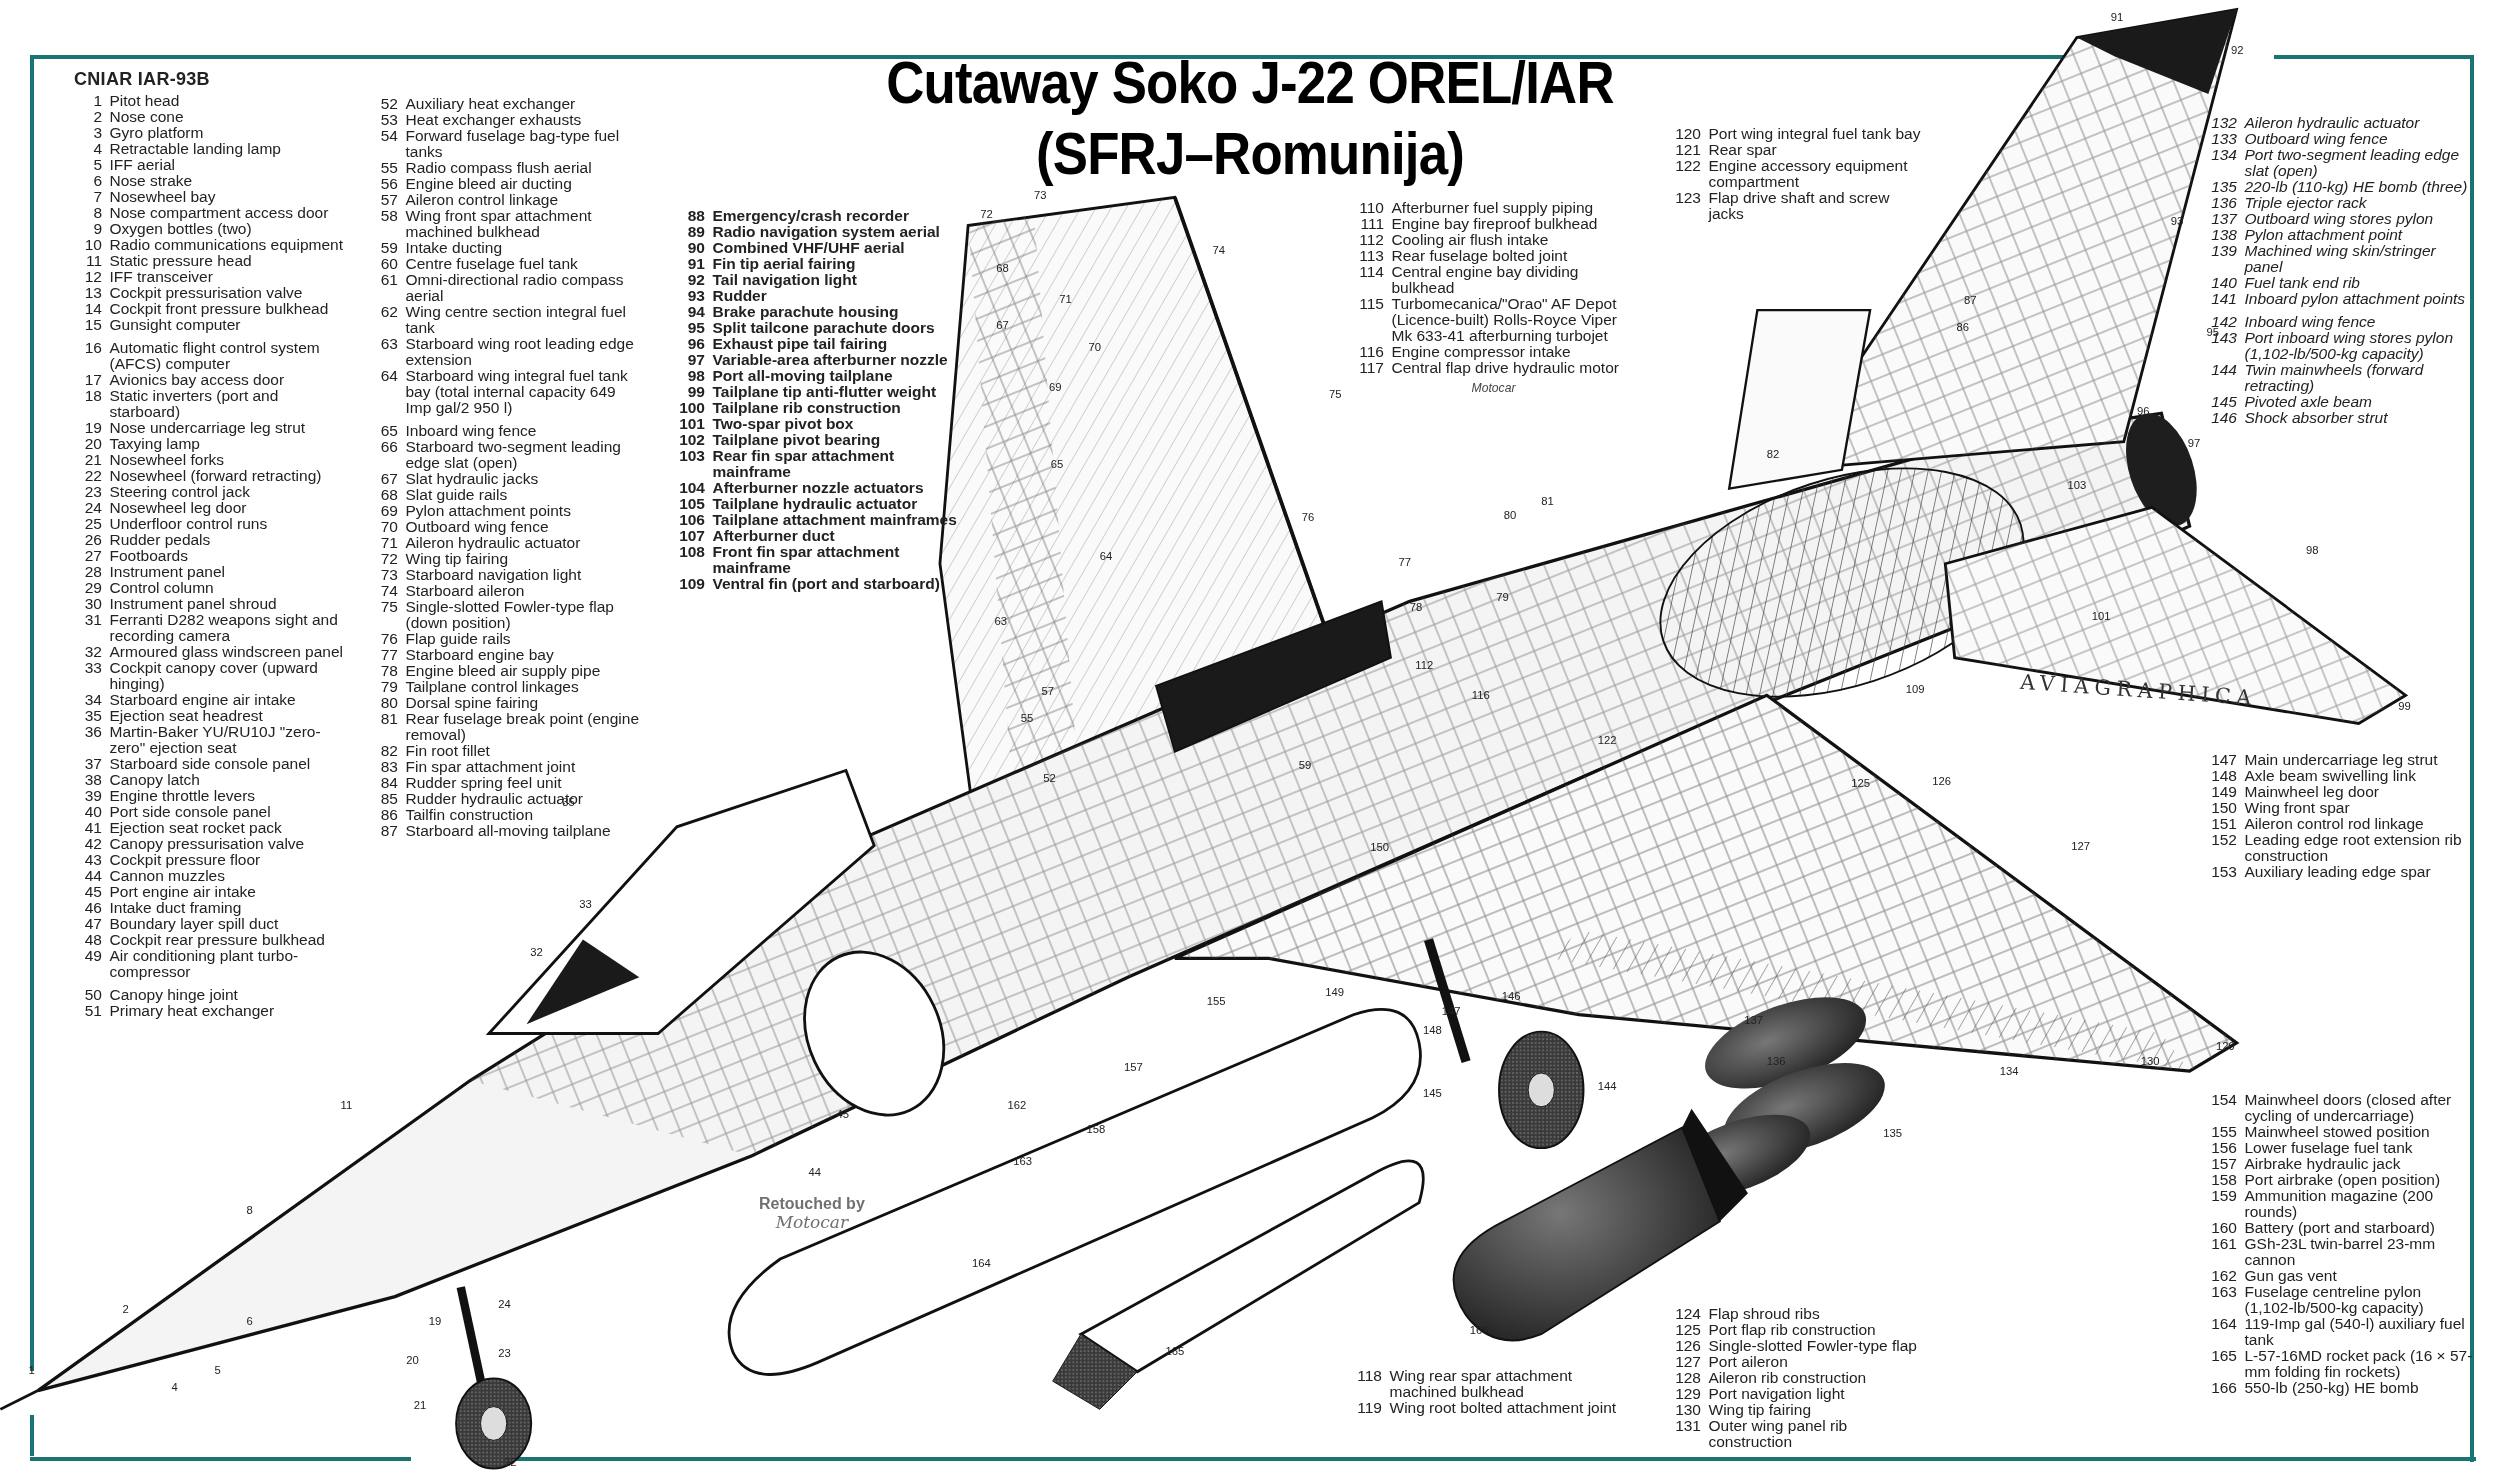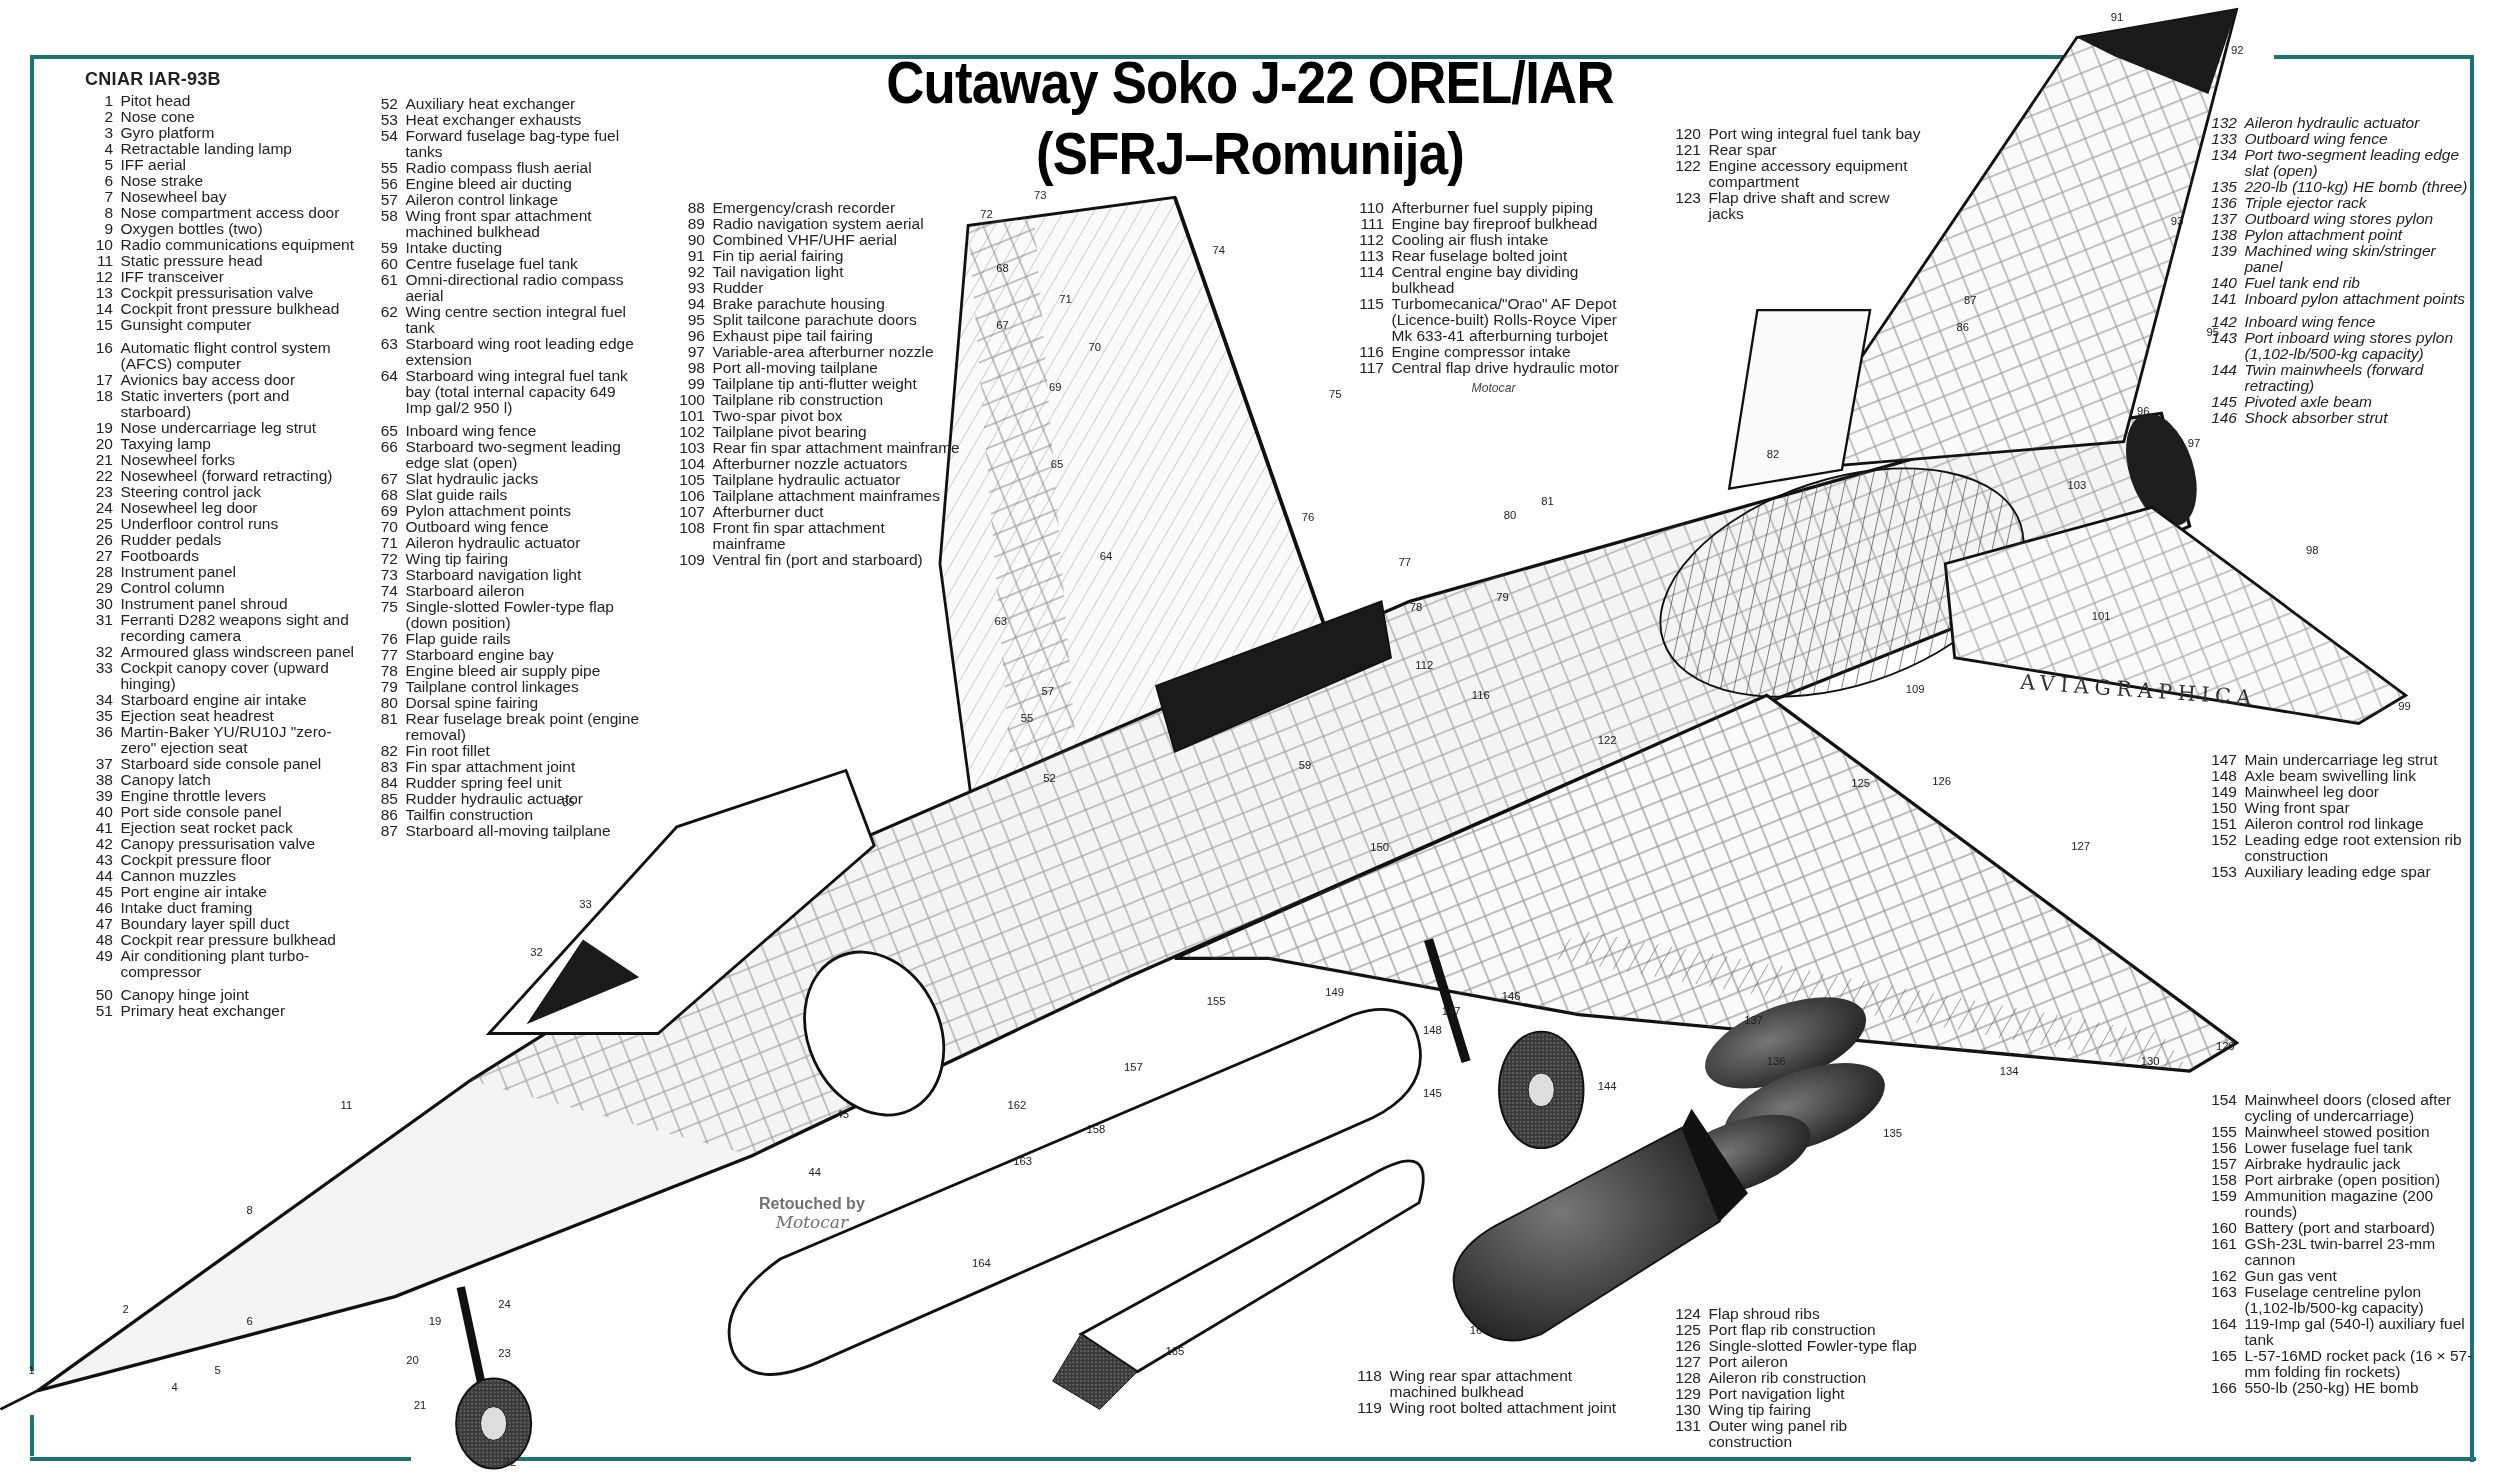--- a/index.html
+++ b/index.html
@@ -215,21 +215,21 @@
       <text x="1240" y="1442" class="lbl">165</text>
       <text x="1564" y="1420" class="lbl">166</text>
     </g>
 </svg>
 
 <div class="title">
   <div>Cutaway Soko J-22 OREL/IAR</div>
   <div>(SFRJ–Romunija)</div>
 </div>
 
-<div class="legend" style="left:85px;top:71px;width:273px;">
+<div class="legend" style="left:74px;top:71px;width:273px;">
   <div class="hdr">CNIAR IAR-93B</div>
   <div>
       <div class="item">
         <span class="num">1</span>
         <span class="txt">Pitot head</span>
       </div>
       <div class="item">
         <span class="num">2</span>
         <span class="txt">Nose cone</span>
       </div>
@@ -572,21 +572,21 @@
       <div class="item">
         <span class="num">86</span>
         <span class="txt">Tailfin construction</span>
       </div>
       <div class="item">
         <span class="num">87</span>
         <span class="txt">Starboard all-moving tailplane</span>
       </div>
     </div>
 </div>
-<div class="legend w3" style="left:669px;top:200px;width:291px;">
+<div class="legend w3" style="left:669px;top:208px;width:291px;font-weight:bold;">
   <div>
       <div class="item">
         <span class="num">88</span>
         <span class="txt">Emergency/crash recorder</span>
       </div>
       <div class="item">
         <span class="num">89</span>
         <span class="txt">Radio navigation system aerial</span>
       </div>
       <div class="item">

